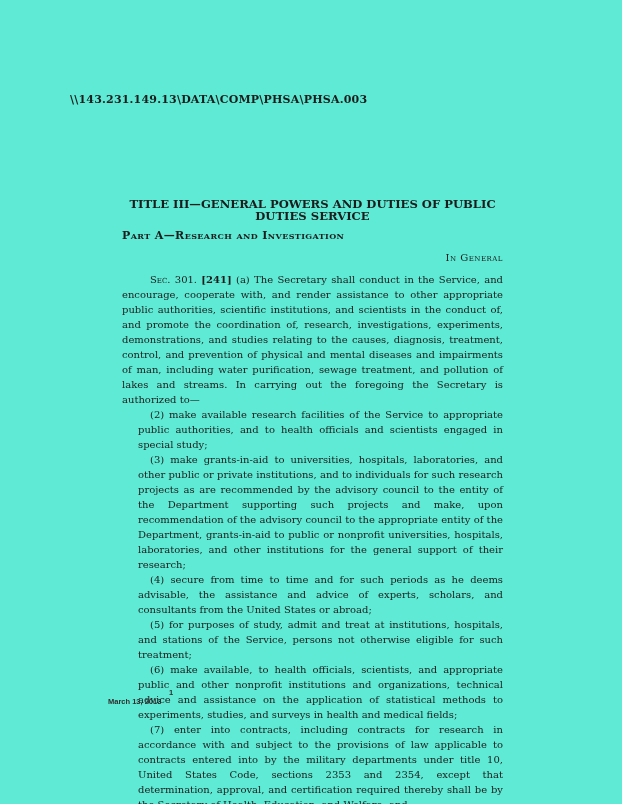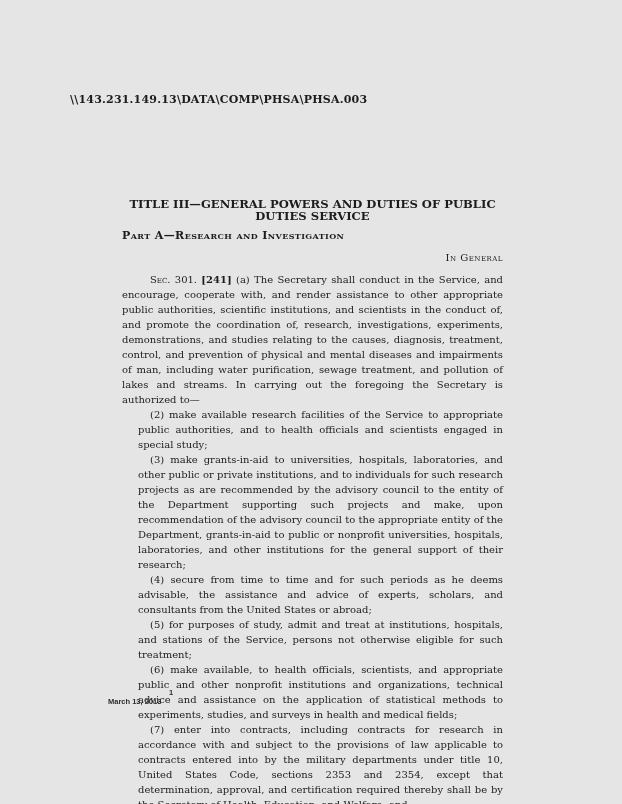--- a/index.html
+++ b/index.html
@@ -4,21 +4,21 @@
 <style>
   html, body {
     margin: 0;
     padding: 0;
     background: #ffffff;
   }
   .sheet {
     position: relative;
     width: 622px;
     height: 804px;
-    background: #e5e5e5;
+    background: #5eead4;
     font-family: "DejaVu Serif", serif;
     color: #1c1c1c;
     overflow: hidden;
   }
   .header-path {
     position: absolute;
     left: 70px;
     top: 93px;
     font-size: 11px;
     font-weight: bold;

